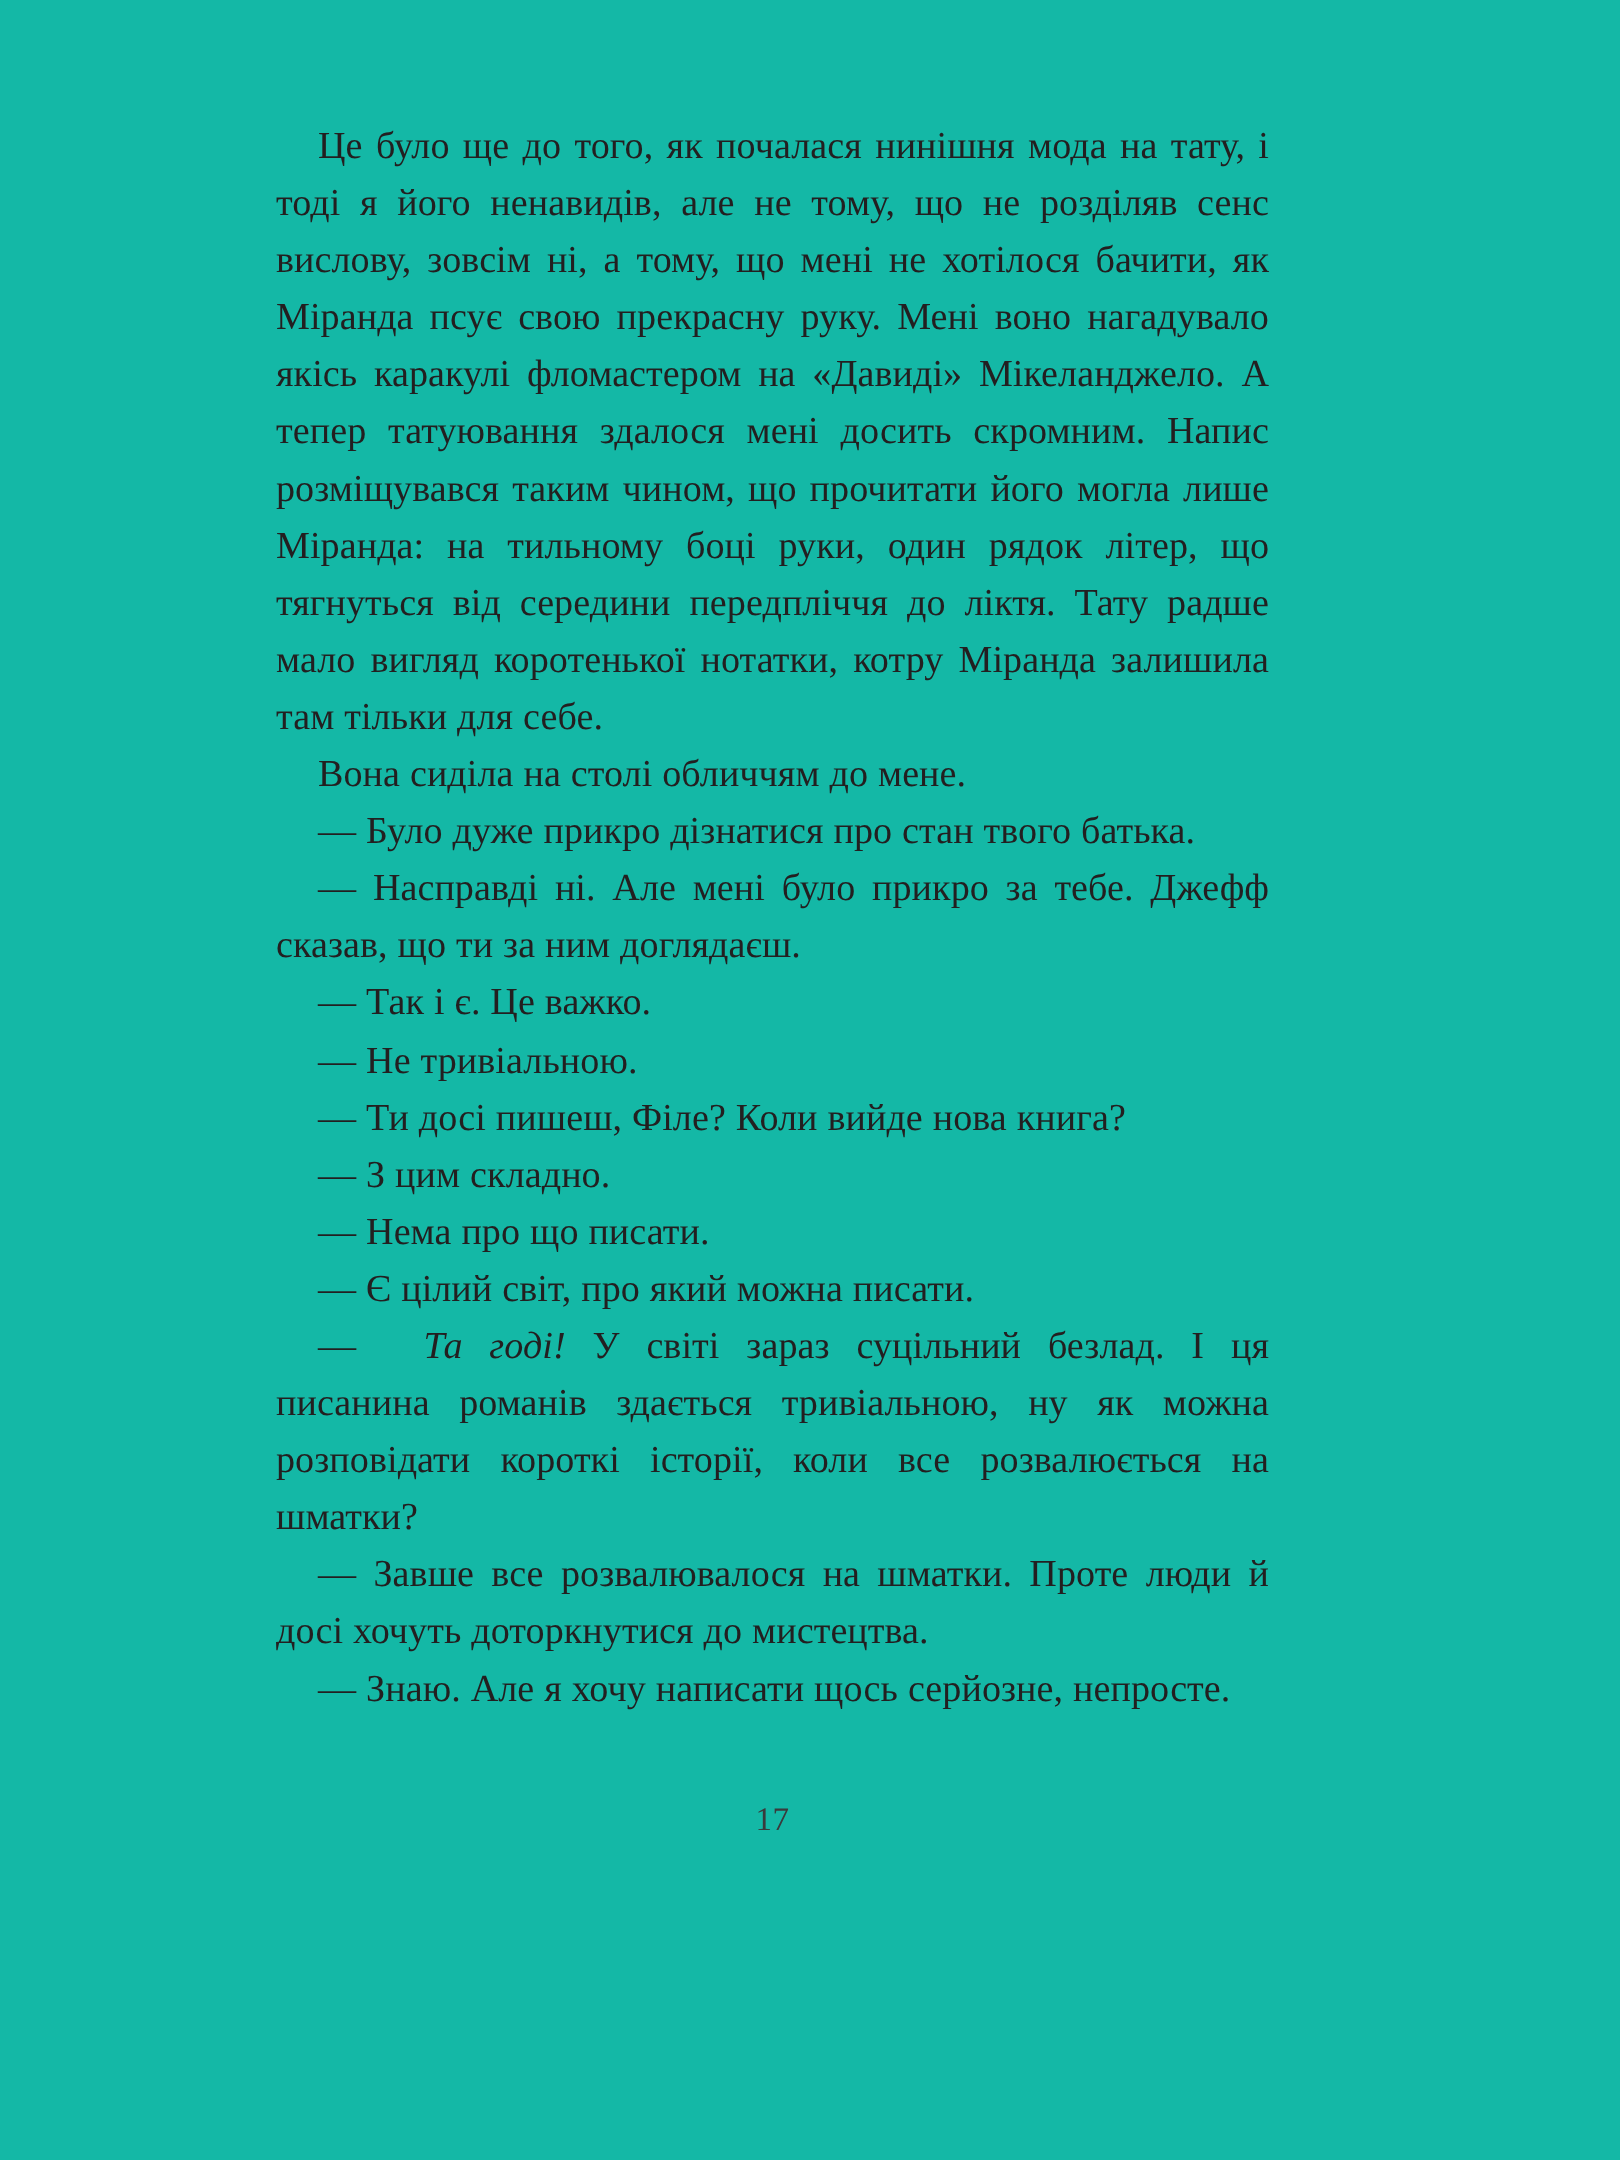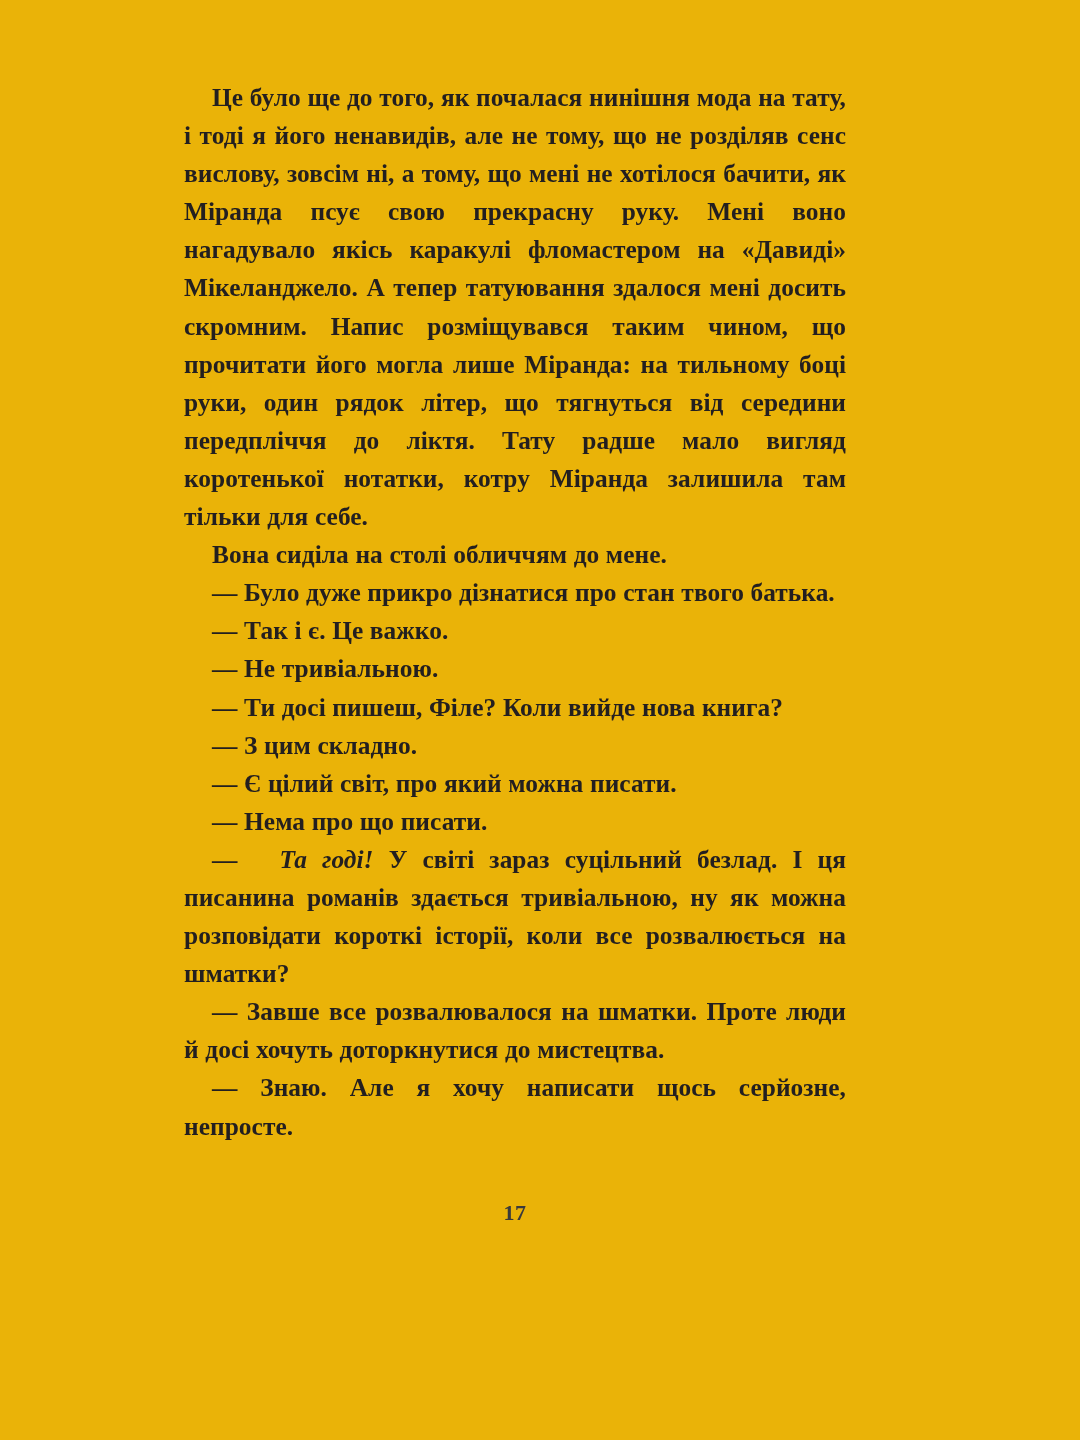--- a/index.html
+++ b/index.html
@@ -15,22 +15,21 @@
     overflow: hidden;
     font-family: "Liberation Serif", "DejaVu Serif", serif;
   }
 
   #page {
     position: absolute;
     left: 0;
     top: 0;
     width: 1080px;
     height: 1440px;
-    background: #eab308;
-    font-weight: bold;
+    background: #14b8a6;
   }
 
   #text-block {
     position: absolute;
     left: 184px;
     top: 78px;
     width: 662px;
     color: #231f20;
     font-size: 25.4px;
     line-height: 38.1px;
@@ -78,33 +77,34 @@
 
   <div id="text-block">
 
     <p>Це було ще до того, як почалася нинішня мода на тату, і тоді я його ненавидів, але не тому, що не розділяв сенс вислову, зовсім ні, а тому, що мені не хотілося бачити, як Міранда псує свою прекрасну руку. Мені воно нагадувало якісь каракулі фломастером на «Давиді» Мікеланджело. А тепер татуювання здалося мені досить скромним. Напис розміщувався таким чином, що прочитати його могла лише Міранда: на тильному боці руки, один рядок літер, що тягнуться від середини передпліччя до ліктя. Тату радше мало вигляд коротенької нотатки, котру Міранда залишила там тільки для себе.</p>
 
     <p>Вона сиділа на столі обличчям до мене.</p>
 
     <p>— Було дуже прикро дізнатися про стан твого батька.</p>
 
 
+    <p>— Насправді ні. Але мені було прикро за тебе. Джефф сказав, що ти за ним доглядаєш.</p>
 
     <p>— Так і є. Це важко.</p>
 
     <p>— Не тривіальною.</p>
 
     <p>— Ти досі пишеш, Філе? Коли вийде нова книга?</p>
 
     <p>— З цим складно.</p>
 
 
+    <p>— Нема про що писати.</p>
+
     <p>— Є цілий світ, про який можна писати.</p>
-
-    <p>— Нема про що писати.</p>
 
     <p><span>— </span><span class="ital">Та годі!</span><span> У світі зараз суцільний безлад. І ця писанина романів здається тривіальною, ну як можна розповідати короткі історії, коли все розвалюється на шматки?</span></p>
 
     <p>— Завше все розвалювалося на шматки. Проте люди й досі хочуть доторкнутися до мистецтва.</p>
 
     <p>— Знаю. Але я хочу написати щось серйозне, непросте.</p>
 
 
   </div>
 

